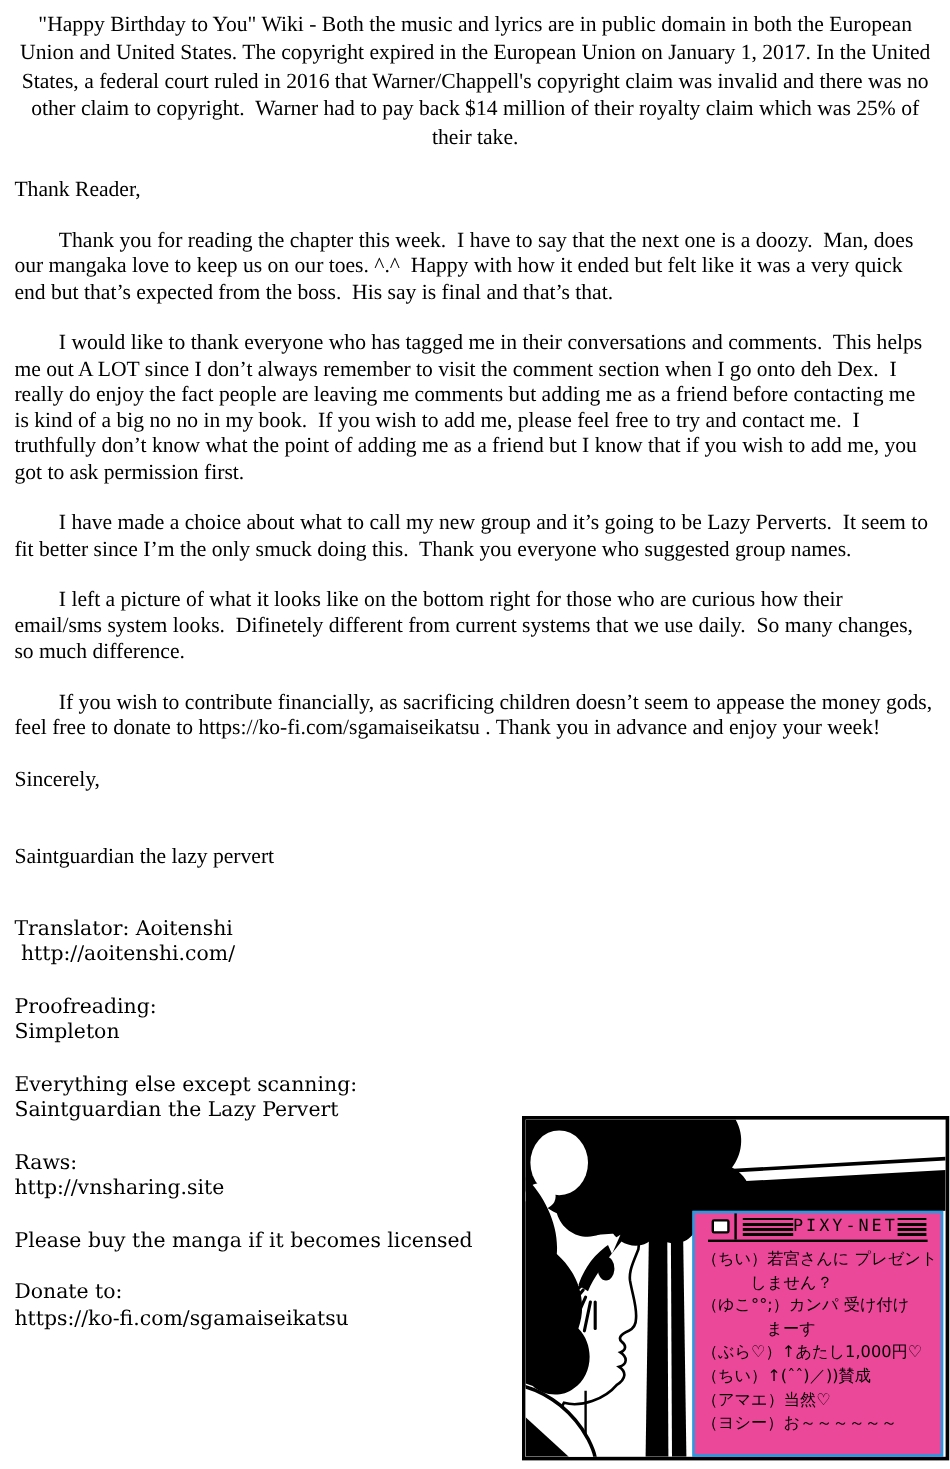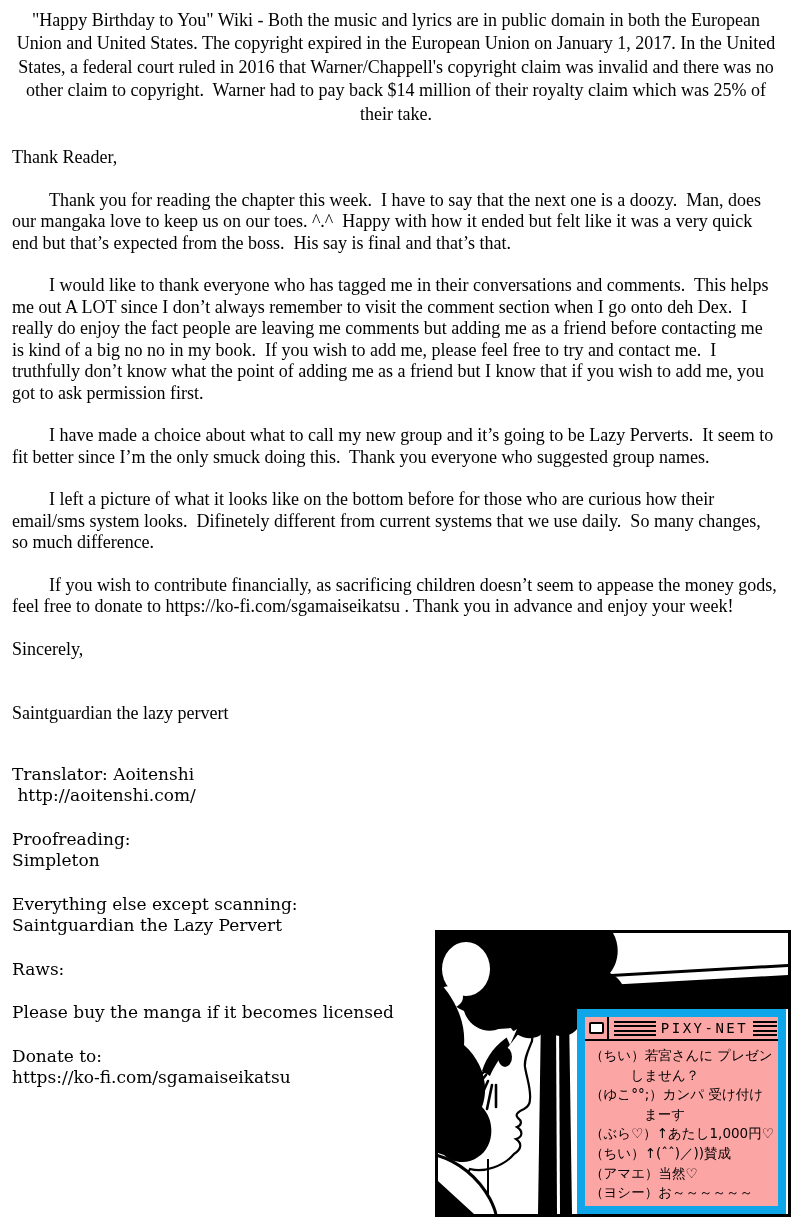--- a/index.html
+++ b/index.html
@@ -27,22 +27,23 @@
   .credit-line { white-space:pre-wrap; }
 
   
   .manga-panel {
     position:absolute; left:435px; top:930px; width:356px; height:287px;
     border:3px solid #000; background:#fff;
   }
   .manga-panel svg { position:absolute; left:0; top:0; }
   .pixy-window {
     position:absolute; left:139px; top:76px; width:209px; height:205px;
-    border:8px solid #0ea5e9; background:#fca5a5; display:flex; flex-direction:column;
+    border:2px solid #0ea5e9; background:#ec4899; display:flex; flex-direction:column;
     overflow:hidden;
+    align-items:center;
   }
   .pixy-titlebar {
     height:24px; border-bottom:2px solid #000;
     display:flex; align-items:center; flex:0 0 auto;
   }
   .tb-box-cell { width:24px; height:100%; border-right:2px solid #000;
     display:flex; align-items:center; justify-content:center; flex:0 0 auto; }
   .tb-box { width:15px; height:12px; border:2px solid #000; border-radius:2px; background:#fff; }
   .tb-lines {
     width:42px; height:15px; margin-left:5px; flex:0 0 auto;
@@ -68,41 +69,42 @@
 
 <div class="page">
 
   <div class="header-note">"Happy Birthday to You" Wiki - Both the music and lyrics are in public domain in both the European Union and United States. The copyright expired in the European Union on January 1, 2017. In the United States, a federal court ruled in 2016 that Warner/Chappell's copyright claim was invalid and there was no other claim to copyright.  Warner had to pay back $14 million of their royalty claim which was 25% of their take.</div>
 
   <div class="letter">
     <div class="salutation">Thank Reader,</div>
     <p class="letter-para">Thank you for reading the chapter this week.  I have to say that the next one is a doozy.  Man, does our mangaka love to keep us on our toes. ^.^  Happy with how it ended but felt like it was a very quick end but that’s expected from the boss.  His say is final and that’s that.</p>
     <p class="letter-para">I would like to thank everyone who has tagged me in their conversations and comments.  This helps me out A LOT since I don’t always remember to visit the comment section when I go onto deh Dex.  I really do enjoy the fact people are leaving me comments but adding me as a friend before contacting me is kind of a big no no in my book.  If you wish to add me, please feel free to try and contact me.  I truthfully don’t know what the point of adding me as a friend but I know that if you wish to add me, you got to ask permission first.</p>
     <p class="letter-para">I have made a choice about what to call my new group and it’s going to be Lazy Perverts.  It seem to fit better since I’m the only smuck doing this.  Thank you everyone who suggested group names.</p>
-    <p class="letter-para">I left a picture of what it looks like on the bottom before for those who are curious how their email/sms system looks.  Difinetely different from current systems that we use daily.  So many changes, so much difference.</p>
+    <p class="letter-para">I left a picture of what it looks like on the bottom right for those who are curious how their email/sms system looks.  Difinetely different from current systems that we use daily.  So many changes, so much difference.</p>
     <p class="letter-para">If you wish to contribute financially, as sacrificing children doesn’t seem to appease the money gods, feel free to donate to https://ko-fi.com/sgamaiseikatsu . Thank you in advance and enjoy your week!</p>
     <div class="closing">Sincerely,</div>
     <div class="signature">Saintguardian the lazy pervert</div>
   </div>
 
   <div class="credits">
     <div class="credit-block">
       <div class="credit-line">Translator: Aoitenshi</div>
       <div class="credit-line"> http://aoitenshi.com/</div>
     </div>
     <div class="credit-block">
       <div class="credit-line">Proofreading:</div>
       <div class="credit-line">Simpleton</div>
     </div>
     <div class="credit-block">
       <div class="credit-line">Everything else except scanning:</div>
       <div class="credit-line">Saintguardian the Lazy Pervert</div>
     </div>
     <div class="credit-block">
       <div class="credit-line">Raws:</div>
+      <div class="credit-line">http://vnsharing.site</div>
     </div>
     <div class="credit-block">
       <div class="credit-line">Please buy the manga if it becomes licensed</div>
     </div>
     <div class="credit-block">
       <div class="credit-line">Donate to:</div>
       <div class="credit-line">https://ko-fi.com/sgamaiseikatsu</div>
     </div>
   </div>
 

